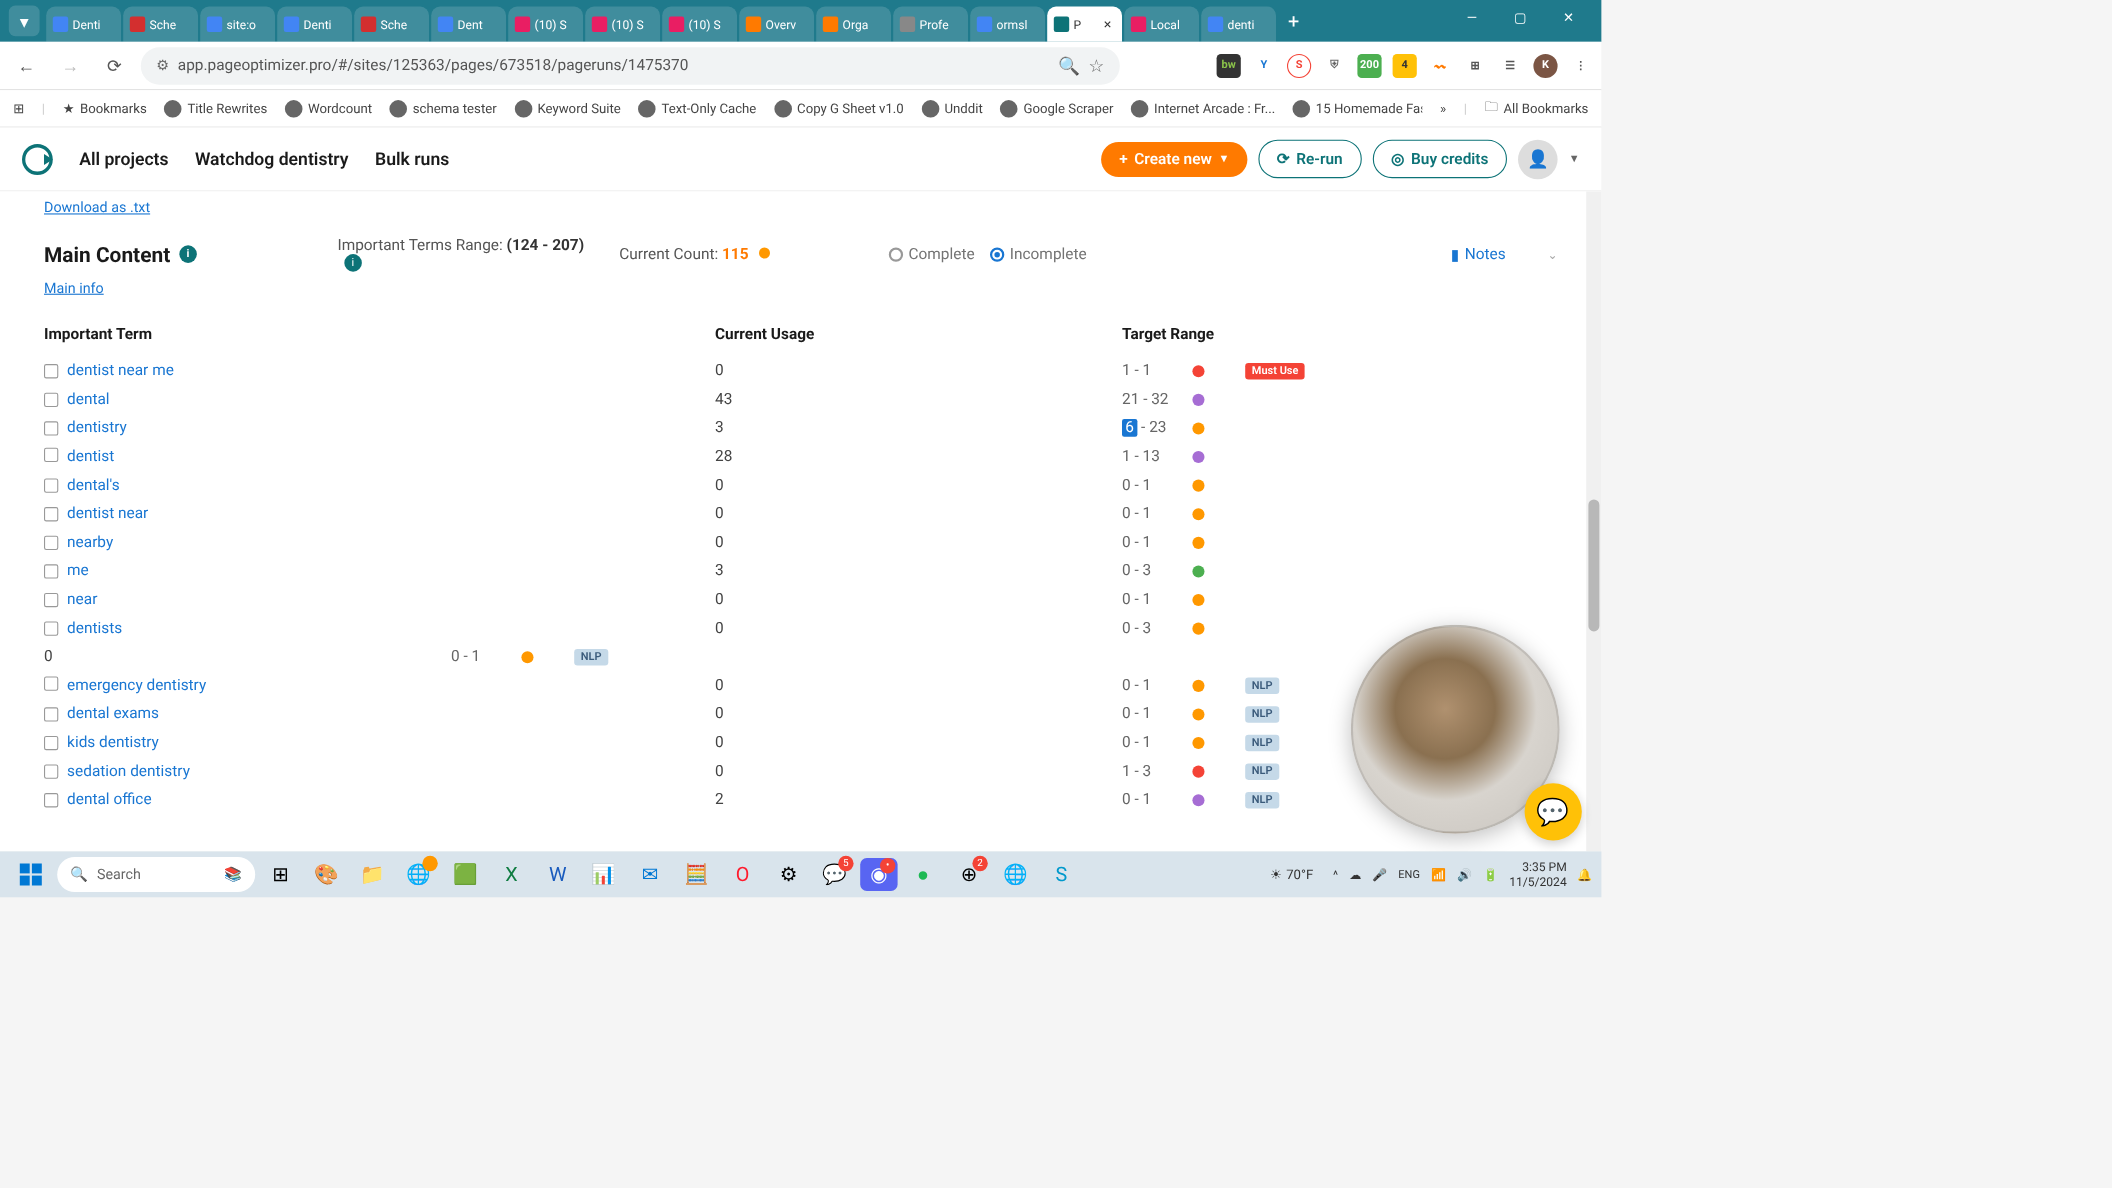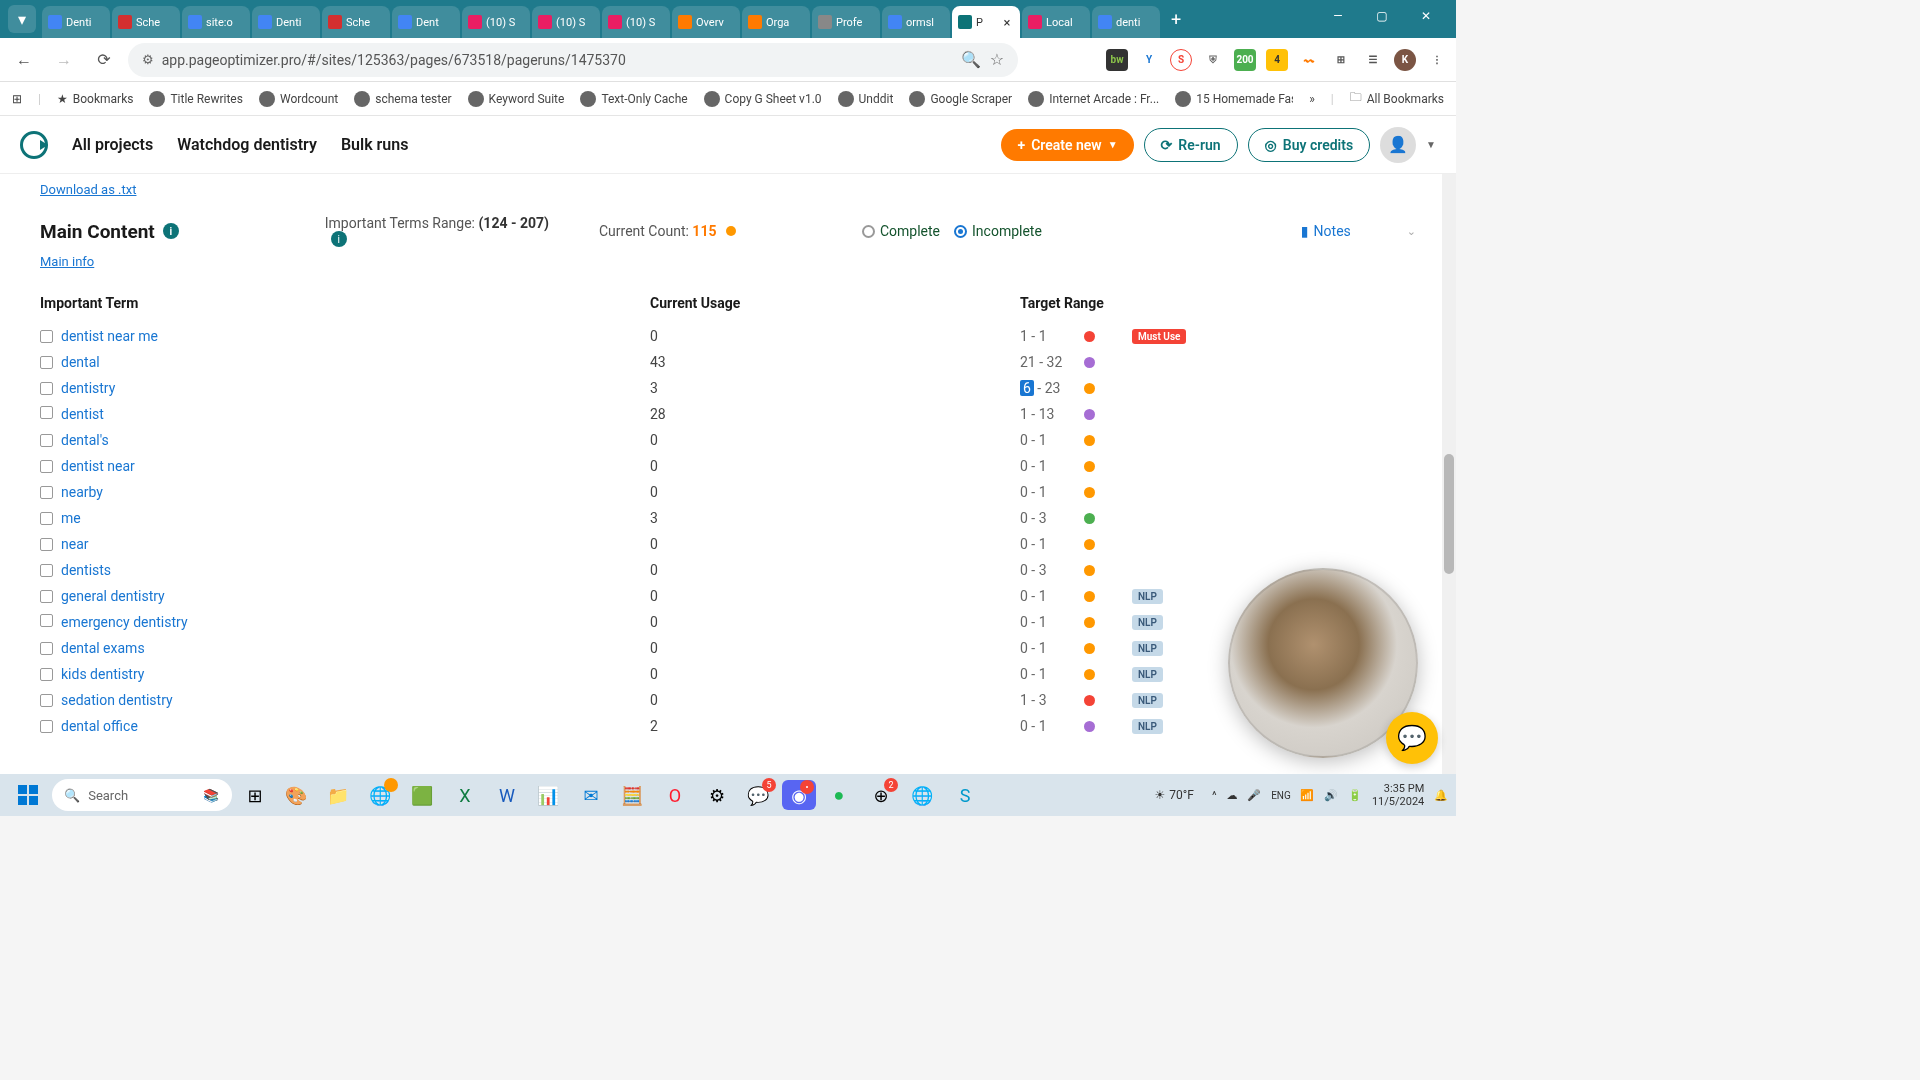--- a/index.html
+++ b/index.html
@@ -36,30 +36,30 @@
 .header-right { margin-left: auto; display: flex; gap: 10px; align-items: center; }
 .btn { padding: 8px 16px; border-radius: 20px; font-size: 14px; font-weight: 600; cursor: pointer; display: flex; align-items: center; gap: 6px; }
 .btn-orange { background: #ff7a00; color: #fff; }
 .btn-outline { background: #fff; border: 1.5px solid #0d7377; color: #0d7377; }
 .avatar { width: 36px; height: 36px; background: #ddd; border-radius: 50%; cursor: pointer; display:flex; align-items:center; justify-content:center; color:#888; }
 .chev-down { font-size: 10px; }
 
 
 .content { background: #fff; padding: 0 20px; height: calc(100% - 174px - 42px); overflow-y: auto; }
 .download-link { color: #1976d2; text-decoration: underline; font-size: 13px; cursor: pointer; display: inline-block; margin: 8px 20px 6px; }
-.section-header { display: flex; align-items: center; gap: 26px; padding: 12px 20px 4px; flex-wrap: wrap; }
+.section-header { display: flex; align-items: center; gap: 8px; padding: 12px 20px 4px; flex-wrap: wrap; }
 .section-title { font-size: 19px; font-weight: 700; color: #1a1a1a; display: flex; align-items: center; gap: 8px; }
 .info-icon { width: 16px; height: 16px; background: #0d7377; color: #fff; border-radius: 50%; font-size: 10px; display: flex; align-items: center; justify-content: center; cursor: pointer; }
 .more-info { color: #1976d2; text-decoration: underline; font-size: 13px; cursor: pointer; margin: 2px 20px 14px; display: inline-block; }
 .range-text { font-size: 14px; color: #555; margin-left: 120px; }
 .range-bold { font-weight: 700; color: #333; }
 .count-text { font-size: 14px; color: #555; margin-left: 24px; }
 .count-num { font-weight: 700; color: #ff7a00; }
 .dot-orange { width: 10px; height: 10px; background: #ff9800; border-radius: 50%; display: inline-block; margin-left: 6px; }
-.radio-group { display: flex; gap: 14px; margin-left: 100px; font-size: 14px; color: #14532d; }
+.radio-group { display: flex; gap: 14px; margin-left: 100px; font-size: 14px; color: #737373; }
 .radio-item { display: flex; align-items: center; gap: 5px; cursor: pointer; }
 .radio { width: 13px; height: 13px; border: 2px solid #999; border-radius: 50%; display: inline-block; position: relative; }
 .radio.checked { border-color: #1976d2; }
 .radio.checked::after { content: ''; position: absolute; inset: 2px; background: #1976d2; border-radius: 50%; }
 .notes-btn { margin-left: auto; color: #1976d2; font-size: 14px; cursor: pointer; display: flex; align-items: center; gap: 5px; margin-right: 30px; }
 
 
 .table { width: 100%; padding: 0 20px; }
 .thead { display: flex; padding: 12px 0; font-weight: 700; font-size: 14px; color: #1a1a1a; }
 .col-term { flex: 0 0 610px; }
@@ -440,24 +440,20 @@
       <span class="term-text">dentists</span>
     </div>
     <div class="col-usage">0</div>
     <div class="col-range range-cell">
       <span class="range-val">0 - 3</span>
       <span class="status-dot status-orange"></span>
 
     </div>
         </div>
         <div class="trow">
-    <div class="col-term" style="display:flex;align-items:center">
-      <span class="checkbox"></span>
-      <span class="term-text">general dentistry</span>
-    </div>
     <div class="col-usage">0</div>
     <div class="col-range range-cell">
       <span class="range-val">0 - 1</span>
       <span class="status-dot status-orange"></span>
       <span class="badge badge-nlp">NLP</span>
     </div>
         </div>
         <div class="trow">
     <div class="col-term" style="display:flex;align-items:flex-start">
       <span class="checkbox"></span>

